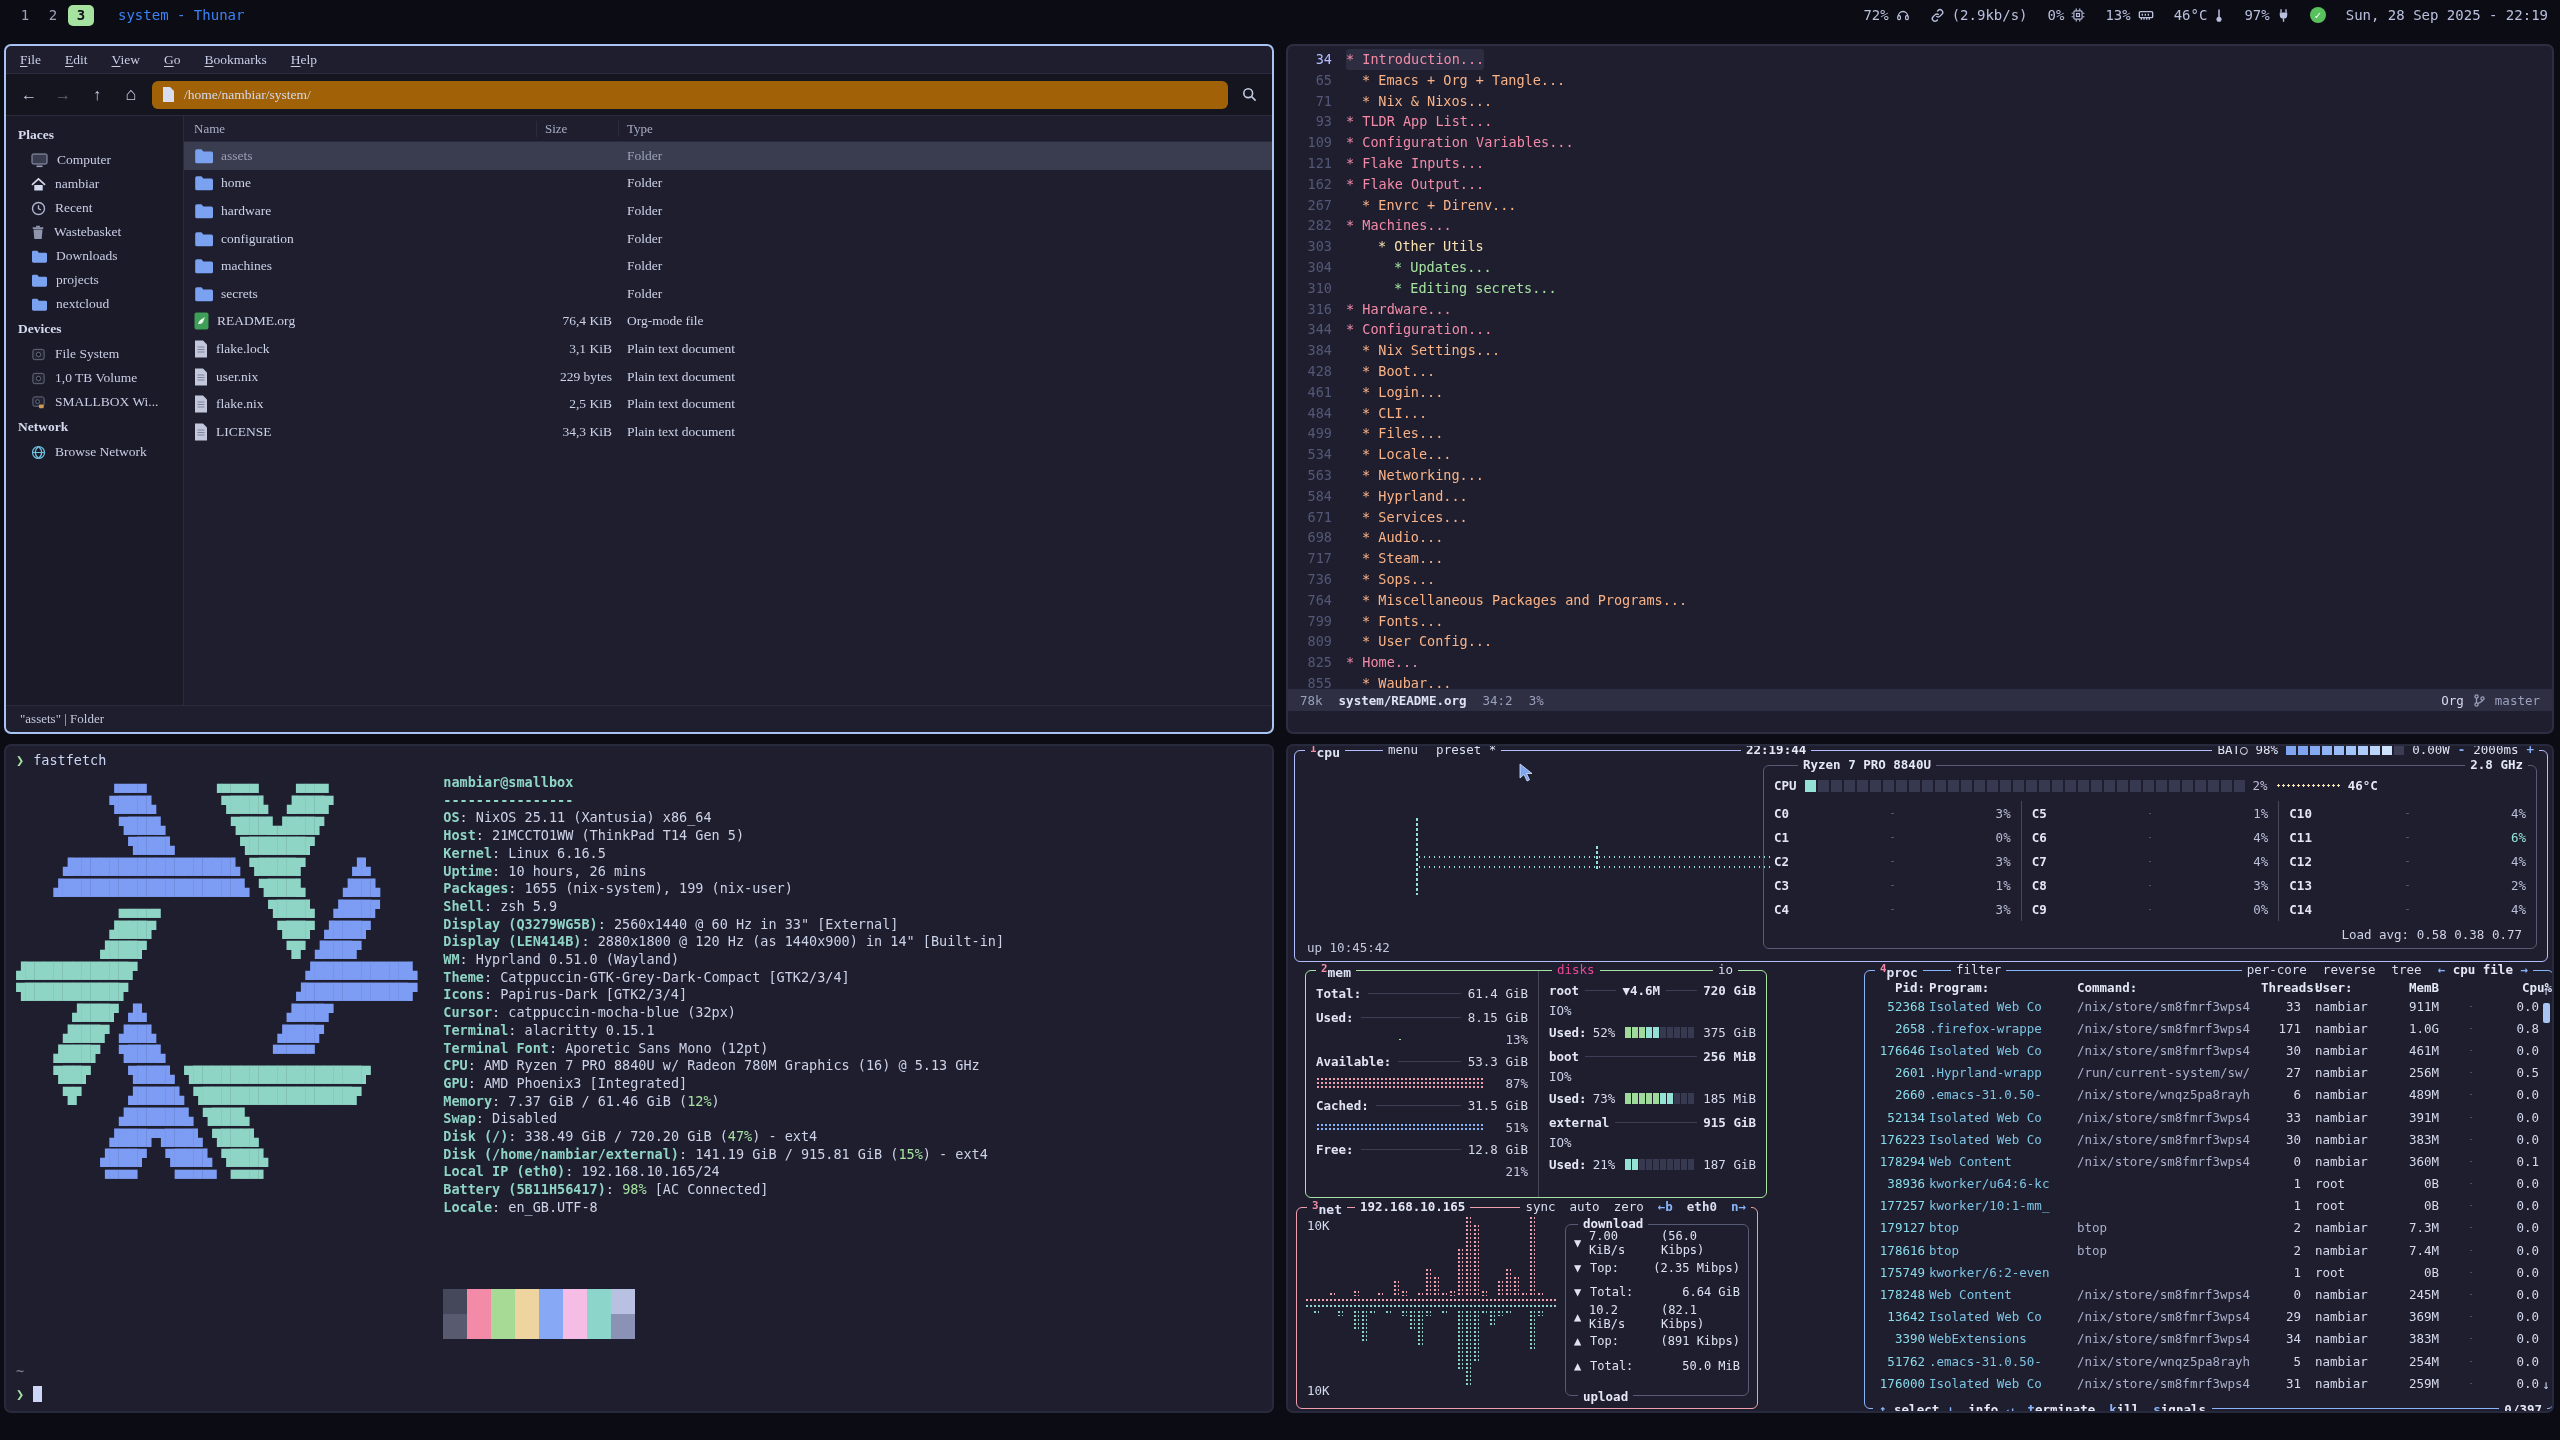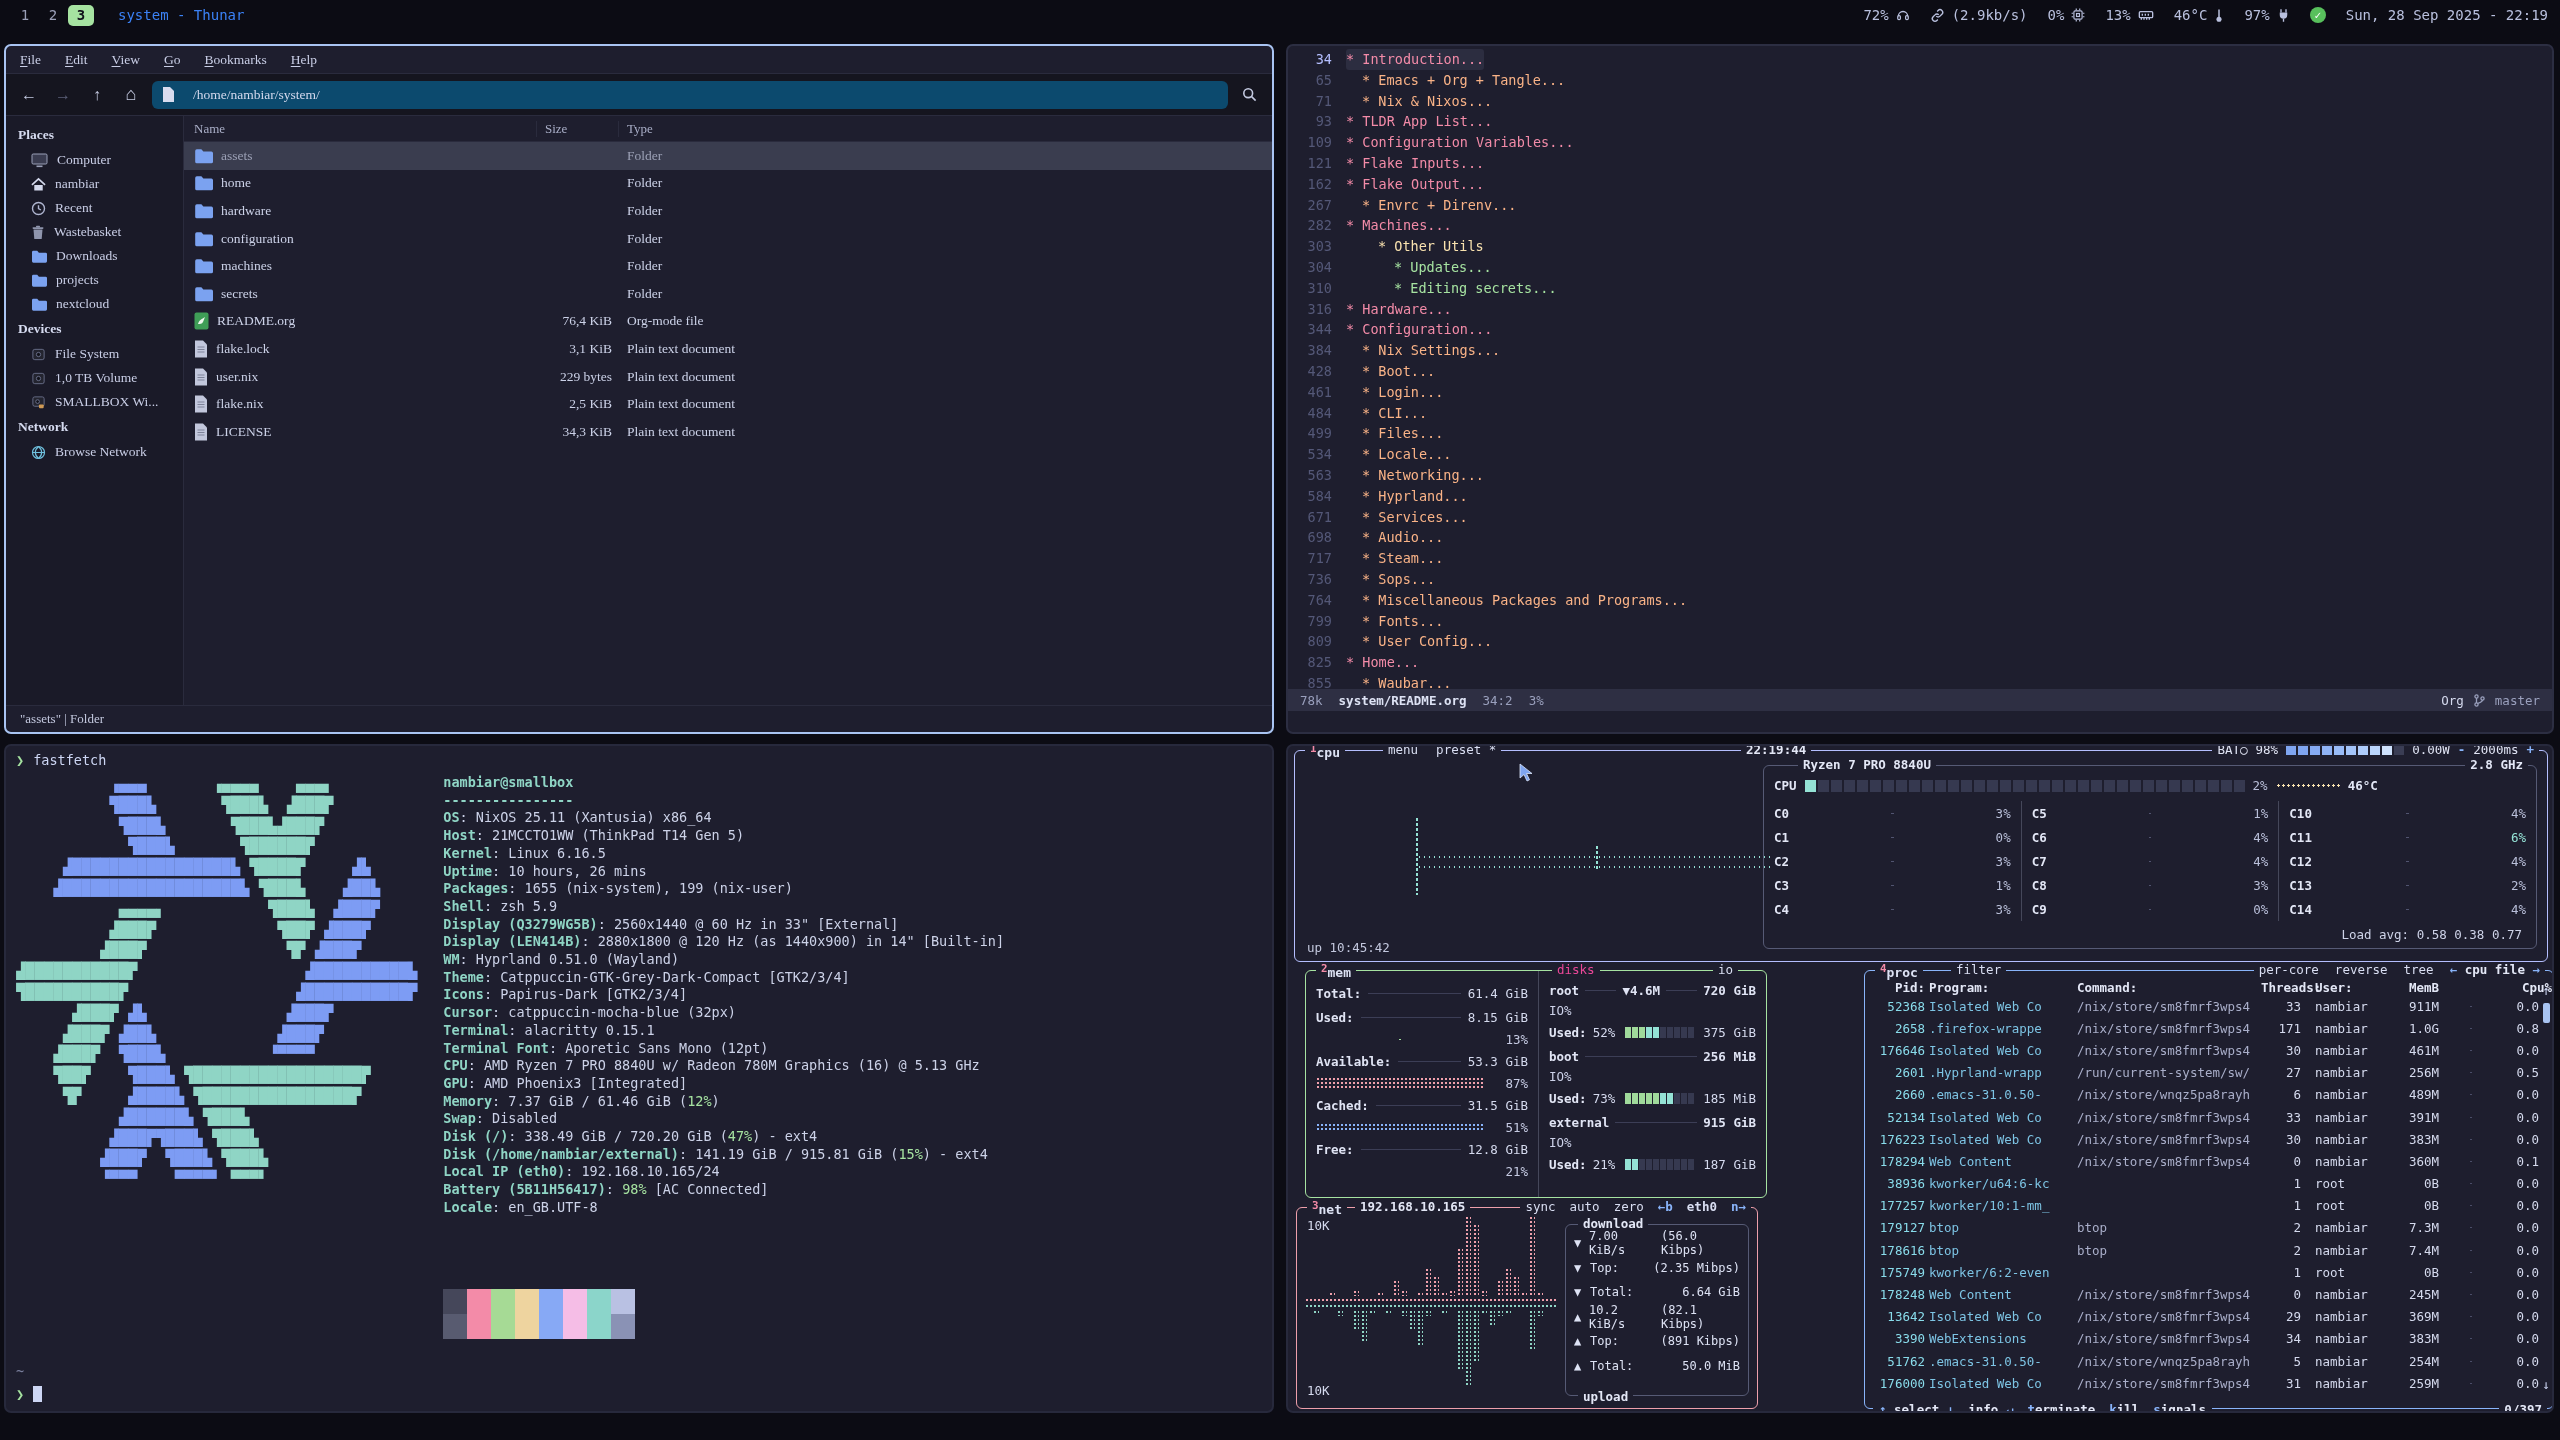--- a/index.html
+++ b/index.html
@@ -25,21 +25,21 @@
   #term{left:4px;top:744px;width:1270px;height:669px;border-color:#27293c}
   #btop{left:1286px;top:744px;width:1268px;height:669px;border-color:#27293c}
   
   .sans{font-family:Liberation Serif, serif}
   .menubar{height:27px;display:flex;align-items:center;gap:24px;padding:0 14px;font-size:13.5px;color:#c9cee6}
   .menubar .mitem u{text-decoration:underline;text-underline-offset:2px}
   .toolbar{height:41px;background:#15151f;display:flex;align-items:center;gap:8px;padding:0 10px;
            border-top:1px solid #2a2b3d;border-bottom:1px solid #2a2b3d}
   .navbtn{width:26px;height:26px;display:flex;align-items:center;justify-content:center;color:#c3c9e0;font-size:16px}
   .navbtn.dim{color:#5c6078}
-  .pathpill{flex:1;height:28px;background:#0c4a6e;border-radius:6px;display:flex;align-items:center;gap:18px;
+  .pathpill{flex:1;height:28px;background:#a16207;border-radius:6px;display:flex;align-items:center;gap:9px;
             padding:0 10px;font-size:13.5px;color:#d4d9ee}
   .tbody{position:absolute;top:70px;bottom:26px;left:0;right:0;display:flex}
   .sidebar{width:178px;background:#1a1a28;padding:6px 0;font-size:13.5px;color:#c9cee6;border-right:1px solid #2a2b3d;box-sizing:border-box}
   .sbhead{padding:5px 12px;font-weight:bold;color:#d6dbf0}
   .sbitem{display:flex;align-items:center;gap:9px;padding:4px 8px 4px 25px}
   .filearea{flex:1;display:flex;flex-direction:column;font-size:13.5px;overflow:hidden}
   .fcols{display:flex;height:25px;align-items:center;color:#a9aec7;border-bottom:1px solid #2a2b3d;font-size:13px}
   .fc-name{width:352px;padding-left:10px;box-sizing:border-box}
   .fc-size{width:82px;border-left:1px solid #2a2b3d;padding-left:8px;box-sizing:border-box}
   .fc-type{flex:1;border-left:1px solid #2a2b3d;padding-left:8px}
@@ -142,21 +142,21 @@
   .scale{position:absolute;color:#d5daee;z-index:2}
   .npanel{position:absolute;right:8px;top:16px;width:184px;bottom:12px;border:1px solid #565a75;border-radius:6px;
           padding:6px 8px;box-sizing:border-box}
   .nrow{display:flex;gap:6px;height:24.5px;align-items:center;color:#dde2f4;font-size:12px}
   .ndir{width:10px}
   .nb{margin-left:auto}
   .np-top{left:12px;font-weight:bold;color:#e3e7f6}
   .np-bot{position:absolute;bottom:-9px;left:12px;background:#1e1e2e;padding:0 5px;font-weight:bold;color:#e3e7f6}
   
   .pfilter{left:86px;color:#d9def2}
-  .popts{right:8px;display:flex;gap:16px;color:#d9def2}
+  .popts{right:20px;display:flex;gap:16px;color:#d9def2}
   .pcolhead{display:flex;padding:9px 8px 0 8px;font-weight:bold;color:#e3e7f6}
   .prow{display:flex;padding:0 8px;height:22.2px;align-items:center}
   .c-pid{width:52px;text-align:right;color:#89dceb;margin-right:4px;flex:none}
   .c-prog{width:144px;color:#7dc4e4;margin-right:4px;flex:none;overflow:hidden;white-space:nowrap}
   .c-cmd{width:180px;color:#a9aec9;margin-right:4px;flex:none;overflow:hidden;white-space:nowrap}
   .c-thr{width:40px;text-align:right;color:#d5daee;margin-right:4px;flex:none}
   .c-usr{width:72px;padding-left:10px;color:#d5daee;margin-right:4px;flex:none;box-sizing:border-box}
   .c-mem{width:58px;text-align:right;color:#d5daee;margin-right:6px;flex:none}
   .c-gr{width:52px;height:5px;margin-right:6px;flex:none}
   .c-cpu{width:36px;text-align:right;color:#d5daee;flex:none}

